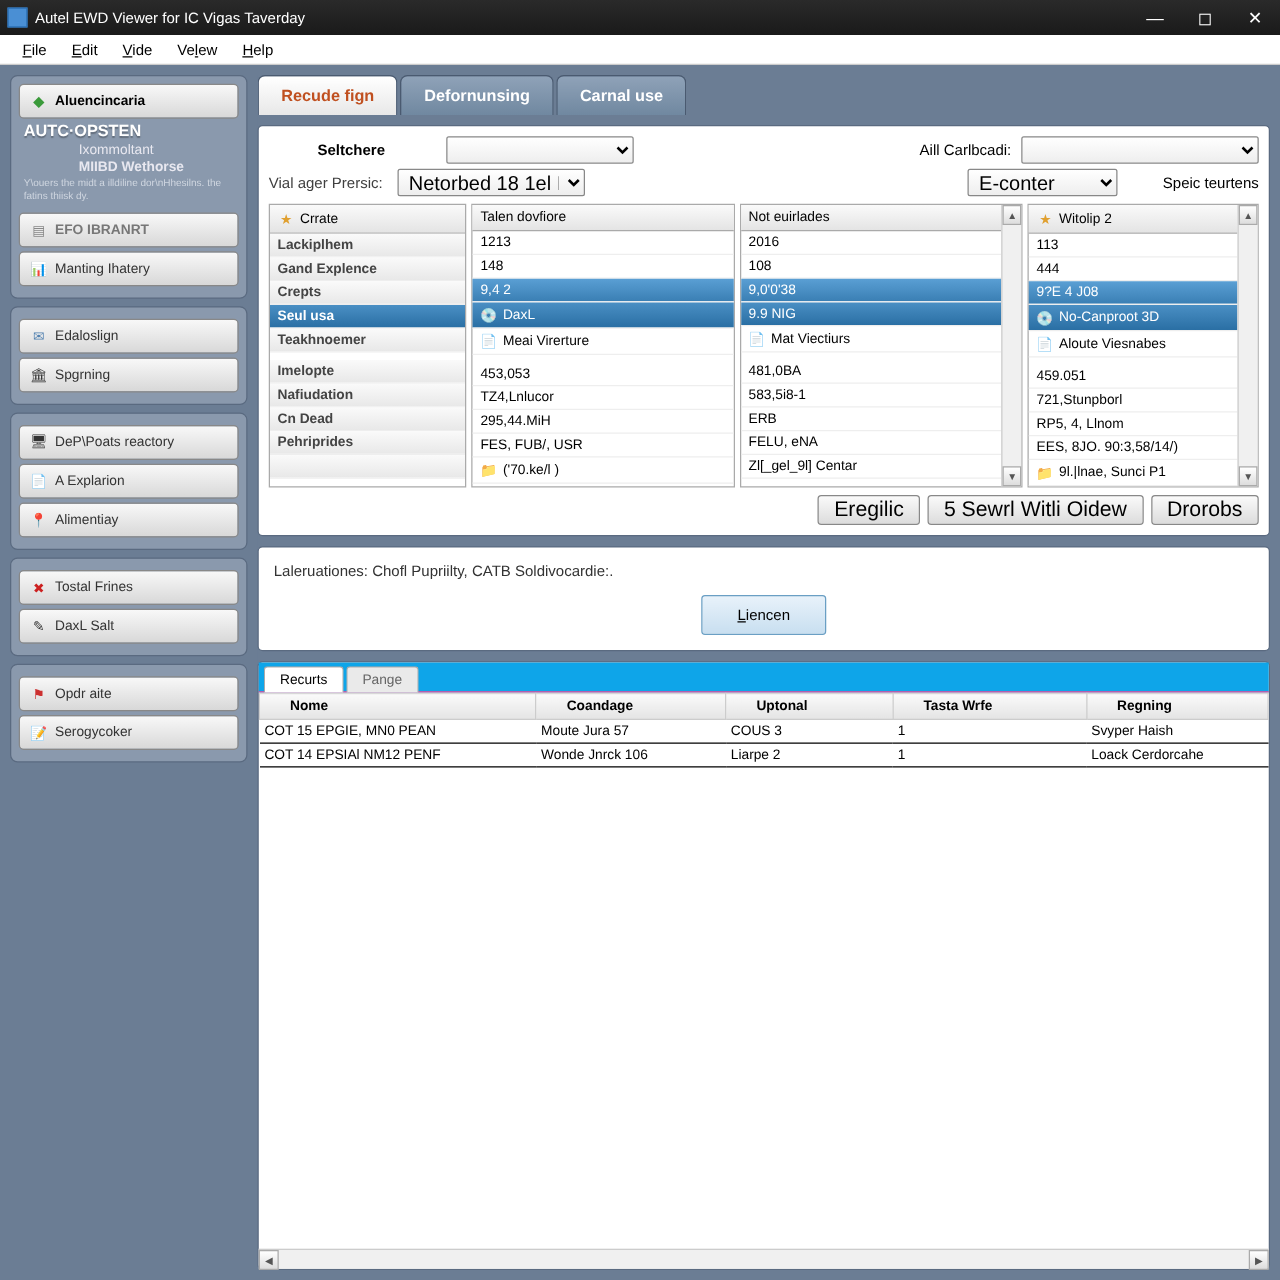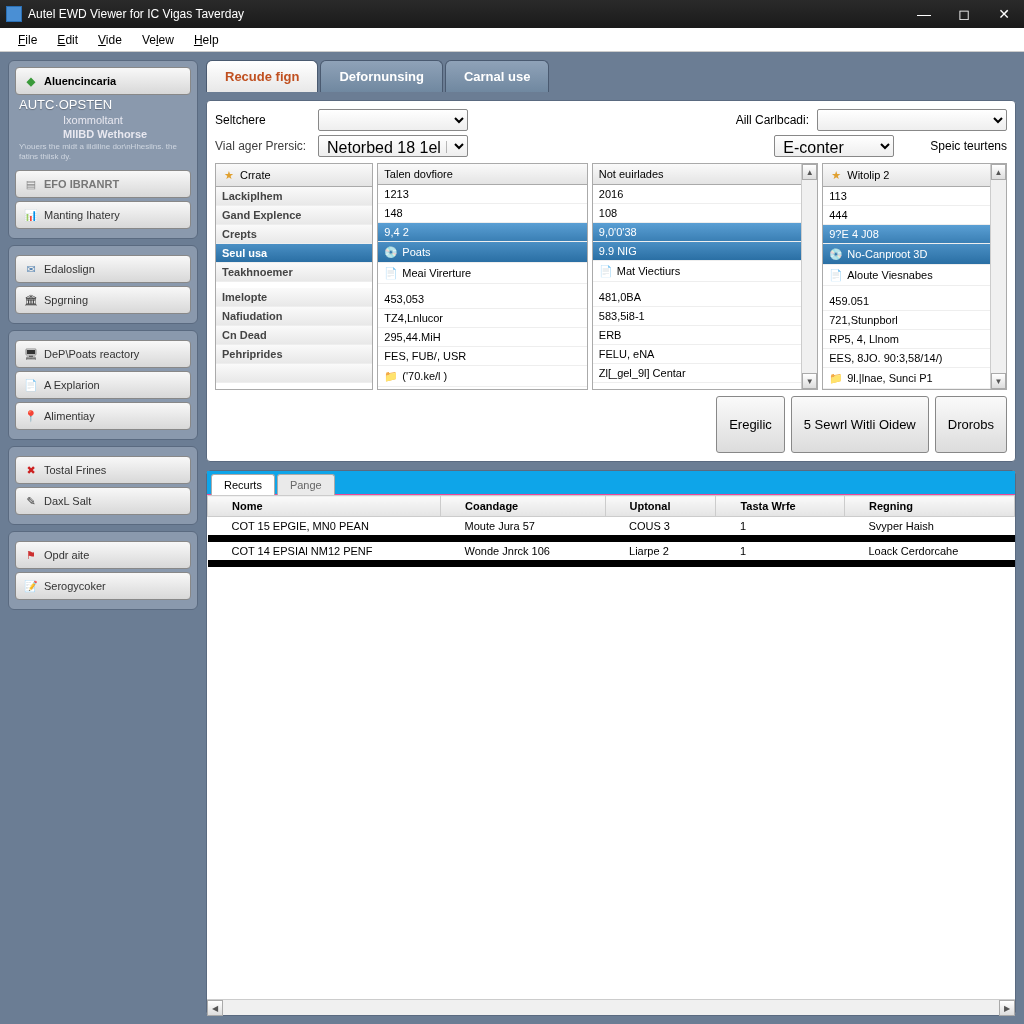--- a/index.html
+++ b/index.html
@@ -13,66 +13,66 @@
   .menubar { background: #fff; height: 24px; display: flex; align-items: center; padding: 0 8px; font-size: 12px; border-bottom: 1px solid #ccc; }
   .menu-item { padding: 2px 10px; cursor: pointer; }
   .menu-item u { text-decoration: underline; }
   
   .app-body { display: flex; height: calc(1024px - 52px); background: #6b7d94; padding: 8px; gap: 8px; }
   
   .sidebar { width: 190px; display: flex; flex-direction: column; gap: 6px; }
   .side-group { background: #8a99ad; border: 1px solid #5a6a80; border-radius: 6px; padding: 6px; }
   .side-btn { background: linear-gradient(#f8f8f8, #d8d8d8); border: 1px solid #888; border-radius: 4px; padding: 6px 8px; margin: 3px 0; font-size: 11px; display: flex; align-items: center; gap: 6px; cursor: pointer; color: #333; }
   .side-header { background: linear-gradient(#f8f8f8, #d8d8d8); border: 1px solid #888; border-radius: 4px; padding: 6px 8px; display: flex; align-items: center; gap: 6px; font-size: 11px; font-weight: bold; }
-  .side-title { color: #fff; font-weight: normal; font-size: 13px; padding: 2px 4px; text-shadow: 0 1px 1px rgba(0,0,0,0.3); }
+  .side-title { color: #fff; font-weight: bold; font-size: 13px; padding: 2px 4px; text-shadow: 0 1px 1px rgba(0,0,0,0.3); }
   .side-sub { color: #e8e8f0; font-size: 11px; padding: 0 4px 2px; margin-left: 44px; }
   .side-tiny { color: #cfd6e0; font-size: 8px; padding: 0 4px 6px; line-height: 1.2; }
   
   .main { flex: 1; background: #6b7d94; display: flex; flex-direction: column; gap: 8px; min-width: 0; }
   
   .tabs { display: flex; gap: 2px; }
   .tab { background: linear-gradient(#8fa2b8, #7088a0); color: #fff; border: 1px solid #4a5a70; border-bottom: none; border-radius: 6px 6px 0 0; padding: 8px 18px; font-size: 13px; font-weight: bold; cursor: pointer; }
   .tab.active { background: linear-gradient(#fff, #e8e8e8); color: #c05020; }
   
   .panel { background: #fff; border: 1px solid #5a6a80; border-radius: 4px; padding: 8px; }
   
   .filter-row { display: flex; align-items: center; gap: 8px; font-size: 12px; margin-bottom: 4px; }
-  .filter-label { font-weight: normal; width: 95px; }
+  .filter-label { font-weight: bold; width: 95px; margin-left: 39px; }
   .filter-label2 { width: 95px; color: #404040; }
   select, input[type=text] { border: 1px solid #888; border-radius: 2px; padding: 2px 4px; font-size: 16px; height: 22px; background: #fff; }
   select { background: linear-gradient(#fff, #eee); }
   
   .columns { display: flex; gap: 4px; margin-top: 6px; }
   .col { flex: 1; border: 1px solid #aaa; font-size: 11px; position: relative; }
   .col.narrow { flex: 0.8; }
   .col.left { flex: 0.75; }
   .col-header { background: linear-gradient(#fafafa, #e4e4e4); border-bottom: 1px solid #aaa; padding: 4px 6px; font-weight: normal; display: flex; align-items: center; gap: 4px; }
   .col-row { padding: 3px 6px; border-bottom: 1px solid #eee; display: flex; align-items: center; gap: 4px; white-space: nowrap; overflow: hidden; }
   .col-row.sel { background: linear-gradient(#5a9fd4, #3a7fb4); color: #fff; }
   .col-row.sel2 { background: linear-gradient(#4a8fc4, #2a6fa4); color: #fff; }
   .col-label { background: linear-gradient(#fafafa, #e8e8e8); font-weight: bold; color: #444; }
   .scrollbar { width: 16px; background: #f0f0f0; border-left: 1px solid #ccc; position: absolute; right: 0; top: 0; bottom: 0; display:flex; flex-direction:column; }
   .scroll-btn { height: 16px; background: linear-gradient(#fff,#ddd); border:1px solid #aaa; display:flex;align-items:center;justify-content:center;font-size:8px;color:#555;}
   .scroll-track{flex:1;}
   
   .action-row { display: flex; justify-content: flex-end; gap: 6px; margin-top: 6px; }
-  .btn { background: linear-gradient(#fafafa, #dcdcdc); border: 1px solid #888; border-radius: 3px; padding: 20px 12px; font-size: 13px; cursor: pointer; }
+  .btn { background: linear-gradient(#fafafa, #dcdcdc); border: 1px solid #888; border-radius: 3px; padding: 1px 12px; font-size: 17px; cursor: pointer; }
   .btn.primary { background: linear-gradient(#e8f2fa, #c8dff0); border: 1px solid #6a9fc4; padding: 8px 28px; font-size: 12px; }
   
   .info-panel { background: #fff; border: 1px solid #5a6a80; border-radius: 4px; padding: 12px; display: flex; flex-direction: column; align-items: center; gap: 12px; }
   .info-text { font-size: 12px; color: #333; align-self: flex-start; }
   
   .lower { background: #fff; border: 1px solid #5a6a80; border-radius: 4px; flex: 1; display: flex; flex-direction: column; }
   .lower-tabs { display: flex; border-bottom: 1px solid #ec4899; background: #0ea5e9; padding-top: 2px; padding-left: 4px;}
   .lower-tab { background: #fff; border: 1px solid #aaa; border-bottom: none; border-radius: 3px 3px 0 0; padding: 4px 12px; font-size: 11px; cursor: pointer; margin-right: 2px; position: relative; top: 1px;}
   .lower-tab.inactive { background: #eaeaea; color: #666; }
   
   table { width: 100%; border-collapse: collapse; font-size: 11px; }
   th { background: linear-gradient(#fafafa, #e4e4e4); border: 1px solid #ccc; padding: 4px 24px; text-align: left; font-weight: bold; }
-  td { border-bottom: 7px solid #000000; padding: 3px 24px; }
+  td { border-bottom: 1px solid #000000; padding: 3px 4px; }
   .lower-body { flex: 1; overflow: auto; position: relative; }
   .h-scrollbar { height: 16px; background: #f0f0f0; border-top: 1px solid #ccc; display: flex; }
   
   .ico { width: 14px; height: 14px; display: inline-flex; align-items: center; justify-content: center; font-size: 11px; flex-shrink: 0; }
   .ico-star { color: #e0a030; }
   .ico-disc { color: #5080b0; }
   .ico-page { color: #5080b0; }
   .ico-folder { color: #d4a040; }
   .ico-green { color: #3a9a3a; }
   .ico-red { color: #cc2020; }
@@ -214,21 +214,21 @@
           <div class="col-row col-label">&nbsp;</div>
         </div>
 
         <div class="col">
           <div class="col-header">Talen dovfiore</div>
           <div class="col-row">1213</div>
           <div class="col-row">148</div>
           <div class="col-row sel">9,4 2</div>
           <div class="col-row sel2">
               <span class="ico ico-disc">💿</span>
-              <span>Poats</span>
+              <span>DaxL</span>
             </div>
           <div class="col-row">
               <span class="ico ico-page">📄</span>
               <span>Meai Virerture</span>
             </div>
           <div style="height:6px"></div>
           <div class="col-row">453,053</div>
           <div class="col-row">TZ4,Lnlucor</div>
           <div class="col-row">295,44.MiH</div>
           <div class="col-row">FES, FUB/, USR</div>
@@ -294,20 +294,24 @@
         </div>
       </div>
 
       <div class="action-row">
         <button class="btn">Eregilic</button>
         <button class="btn">5 Sewrl Witli Oidew</button>
         <button class="btn">Drorobs</button>
       </div>
     </div>
 
+    <div class="info-panel">
+      <div class="info-text">Laleruationes: Chofl Pupriilty, CATB Soldivocardie:.</div>
+      <button class="btn primary"><u>L</u><span></span>iencen</button>
+    </div>
 
     <div class="lower">
       <div class="lower-tabs">
         <div class="lower-tab">Recurts</div>
         <div class="lower-tab inactive">Pange</div>
       </div>
       <div class="lower-body">
         <table>
           <thead>
               <tr>

